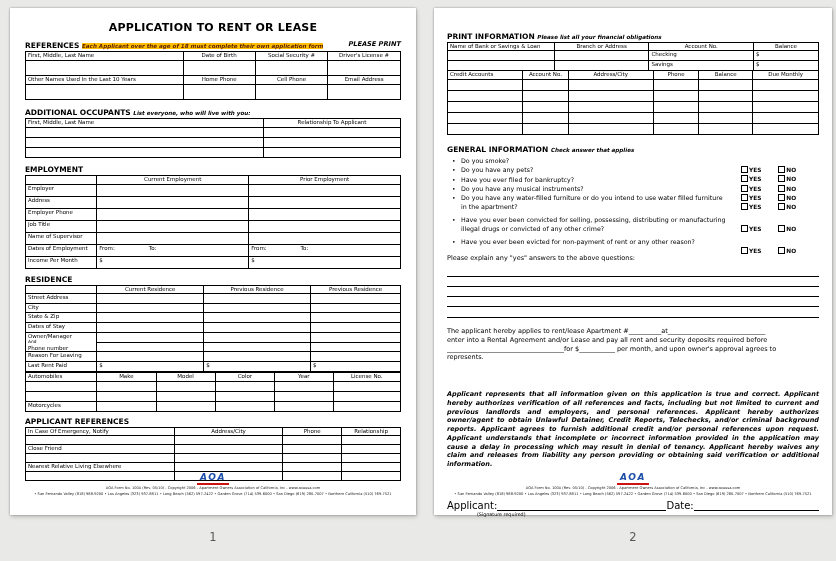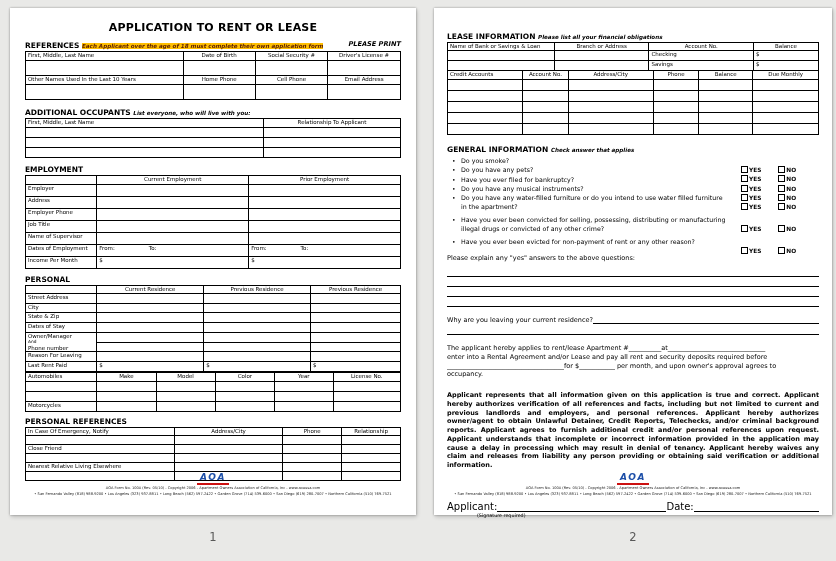--- a/index.html
+++ b/index.html
@@ -50,21 +50,21 @@
   .flexline { display:flex; align-items:flex-end; font-size:6.5px; margin-top:9px; }
   .fill { flex:1; border-bottom:1px solid #000; height:7px; }
   .q { position:relative; padding-left:14px; margin-top:1px; }
   .q::before { content:"•"; position:absolute; left:5px; top:0; font-size:6px; }
   .q-text { width:268px; font-size:6.3px; line-height:1.33; }
   .yn { position:absolute; left:294px; top:0; display:flex; gap:17px; }
   .ynitem { white-space:nowrap; }
   .cb { display:inline-block; width:5px; height:5px; border:1px solid #000; margin-right:1px; vertical-align:-1px; background:#fff; }
   .ynl { font-size:5.8px; font-weight:bold; }
   .apply-line { font-size:6.5px; line-height:1.35; white-space:nowrap; overflow:hidden; }
-  .legal { font-weight:bold; text-align:justify; margin-top:12px; }
+  .legal { font-weight:bold; text-align:justify; margin-top:28px;font-style:italic; }
   .sigrow { display:flex; align-items:flex-end; font-size:10px; margin-top:31px; }
   .sig-fill1 { flex:1.35; border-bottom:1px solid #000; height:7px; }
   .sig-fill2 { flex:1; border-bottom:1px solid #000; height:7px; }
   .signote { font-size:4.8px; margin-left:30px; margin-top:1px; }
 
   
   .footer { position:absolute; left:0; right:0; bottom:18px; text-align:center; }
   .logo {
     display:inline-block; font-size:9px; font-weight:bold; font-style:italic;
     color:#1D4FA8; letter-spacing:1.5px; line-height:1;
@@ -199,21 +199,21 @@
       </tr>
       <tr class="h12">
         <td>Income Per Month</td>
         <td><span>$</span></td>
         <td><span>$</span></td>
       </tr>
     </tbody>
       </table>
 
     <div class="sec-head" style="margin-top:6px">
-      <span>PERSONAL</span>
+      <span>RESIDENCE</span>
     </div>
     <table class="ft">
       <colgroup>
           <col style="width:19%">
           <col style="width:28.5%">
           <col style="width:28.5%">
           <col style="width:24%">
         </colgroup>
       <tbody>
           <tr class="h8">
@@ -315,21 +315,21 @@
         <td></td>
             <td></td>
             <td></td>
             <td></td>
             <td></td>
       </tr>
     </tbody>
       </table>
 
     <div class="sec-head" style="margin-top:5px">
-      <span>PERSONAL REFERENCES</span>
+      <span>APPLICANT REFERENCES</span>
     </div>
     <table class="ft">
       <colgroup>
           <col style="width:39.7%">
           <col style="width:28.9%">
           <col style="width:15.7%">
           <col style="width:15.7%">
         </colgroup>
       <tbody>
           <tr class="h8">
@@ -378,21 +378,21 @@
       <div>AOA Form No. 100A (Rev. 05/10) - Copyright 2006 - Apartment Owners Association of California, Inc - www.aoausa.com</div>
       <div>• San Fernando Valley (818) 988-9200 • Los Angeles (323) 937-8811 • Long Beach (562) 597-2422 • Garden Grove (714) 539-6000 • San Diego (619) 280-7007 • Northern California (510) 769-7521</div>
     </div>
   </div>
 </div>
 
 <div class="page" id="page2">
   <div class="content2 p2top">
 
     <div class="sec-head" style="margin-top:0">
-      <span>LEASE INFORMATION</span>
+      <span>PRINT INFORMATION</span>
       <span class="note">Please list all your financial obligations</span>
     </div>
     <table class="ft">
       <colgroup>
           <col style="width:28.8%">
           <col style="width:25.5%">
           <col style="width:28.2%">
           <col style="width:17.5%">
         </colgroup>
       <tbody>
@@ -531,31 +531,27 @@
           <span class="ynitem"><span class="cb"></span><span class="ynl">NO</span></span>
         </div>
     </div>
 
     <div class="para">Please explain any "yes" answers to the above questions:</div>
     <div class="blank-line" style="margin-top:5px"></div>
     <div class="blank-line"></div>
     <div class="blank-line"></div>
     <div class="blank-line"></div>
 
-    <div class="flexline">
-      <span>Why are you leaving your current residence?</span>
-      <span class="fill"></span>
-    </div>
     <div class="blank-line" style="margin-top:2px"></div>
 
     <div style="margin-top:9px">
       <div class="apply-line">The applicant hereby applies to rent/lease Apartment #__________at______________________________</div>
       <div class="apply-line">enter into a Rental Agreement and/or Lease and pay all rent and security deposits required before</div>
       <div class="apply-line">____________________________________for $___________ per month, and upon owner's approval agrees to</div>
-      <div class="apply-line">occupancy.</div>
+      <div class="apply-line">represents.</div>
     </div>
 
 
     <div class="para legal">Applicant represents that all information given on this application is true and correct.  Applicant hereby authorizes verification of all references and facts, including but not limited to current and previous landlords and employers, and personal references. Applicant hereby authorizes owner/agent to obtain Unlawful Detainer, Credit Reports, Telechecks, and/or criminal background reports. Applicant agrees to furnish additional credit and/or personal references upon request. Applicant understands that incomplete or incorrect information provided in the application may cause a delay in processing which may result in denial of tenancy. Applicant hereby waives any claim and releases from liability any person providing or obtaining said verification or additional information.</div>
 
     <div class="sigrow">
       <span>Applicant:</span>
       <span class="sig-fill1"></span>
       <span>Date:</span>
       <span class="sig-fill2"></span>

